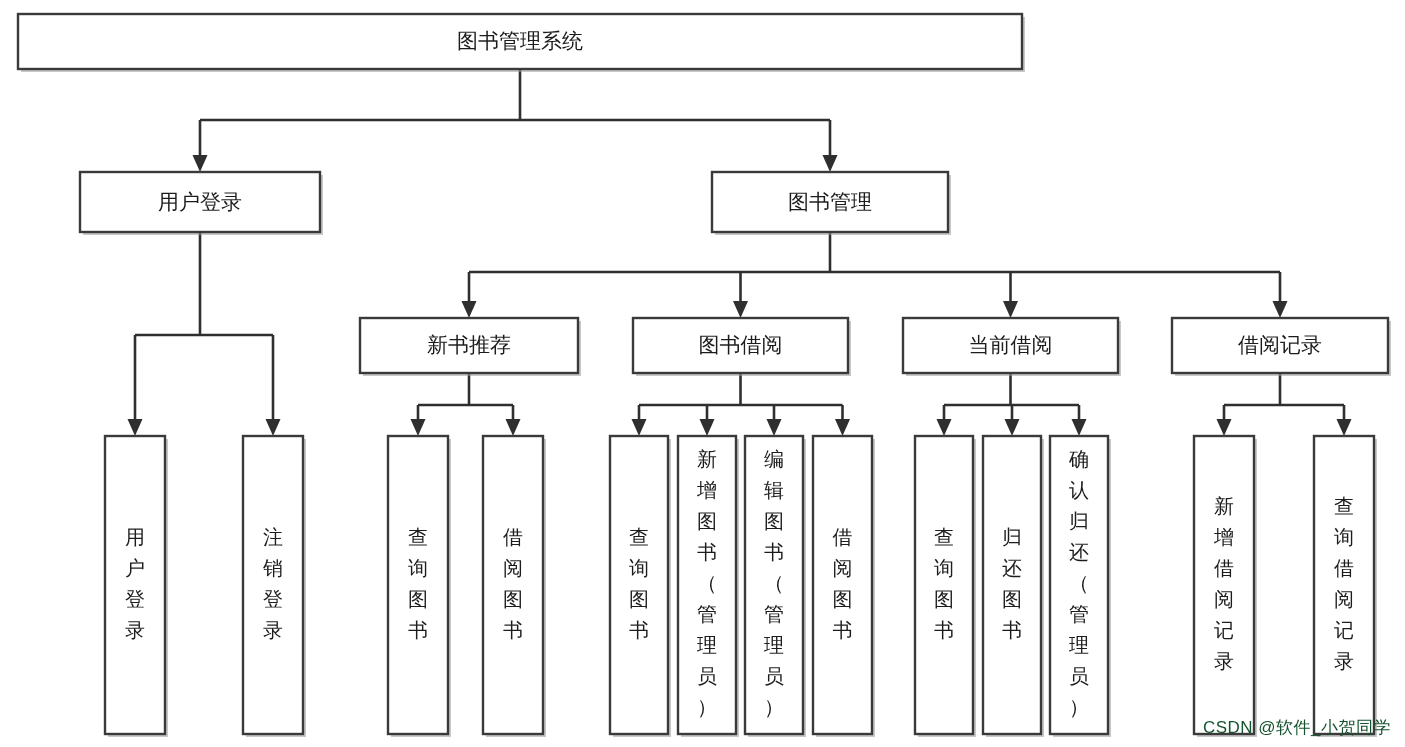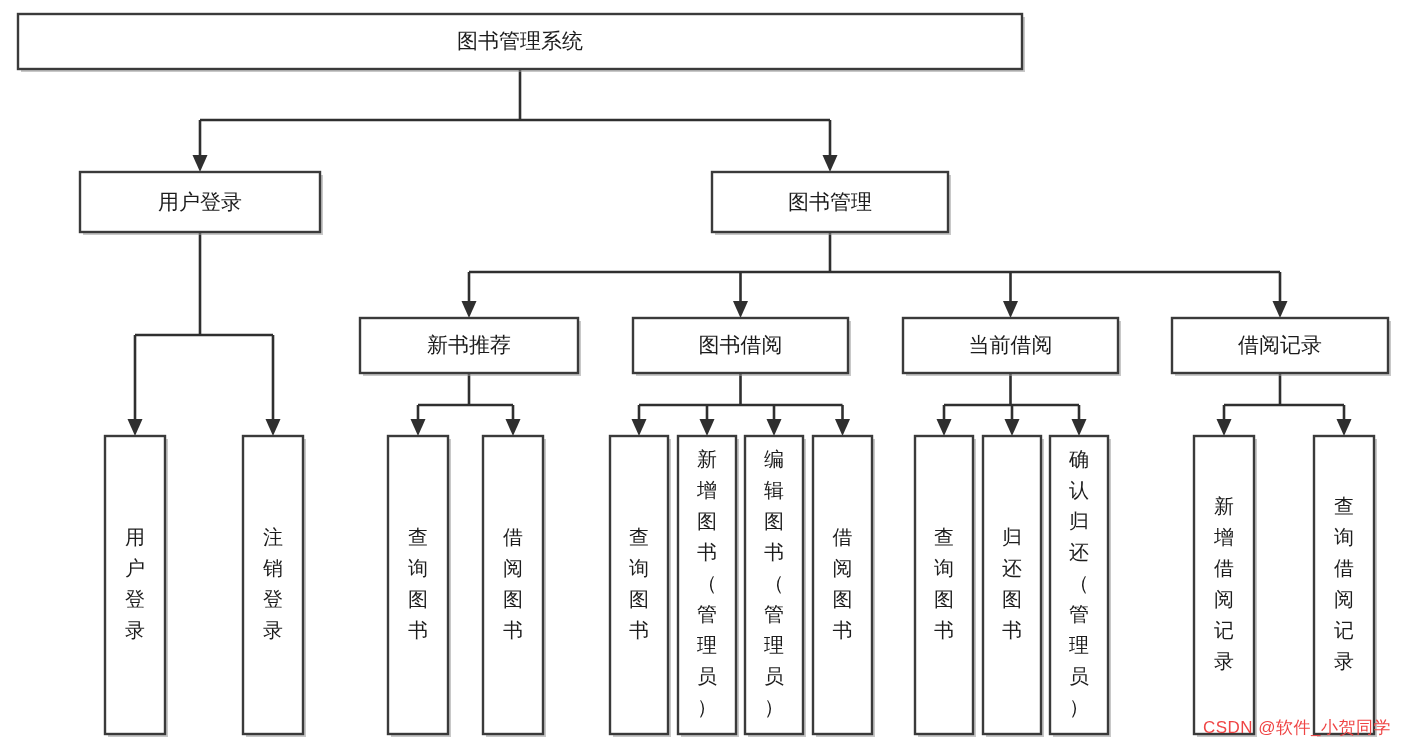--- a/index.html
+++ b/index.html
@@ -56,21 +56,21 @@
     font-size: 21px;
   }
   text.node-label.vertical {
     text-anchor: middle;
     font-size: 20px;
   }
   .watermark {
     position: absolute;
     right: 14px;
     bottom: 8px;
-    color: #ef4444;
+    color: #14532d;
     font-size: 17px;
     font-family: "Liberation Sans", "DejaVu Sans", sans-serif;
     letter-spacing: 0.5px;
     white-space: nowrap;
     user-select: none;
   }
 </style>
 </head>
 <body>
 

